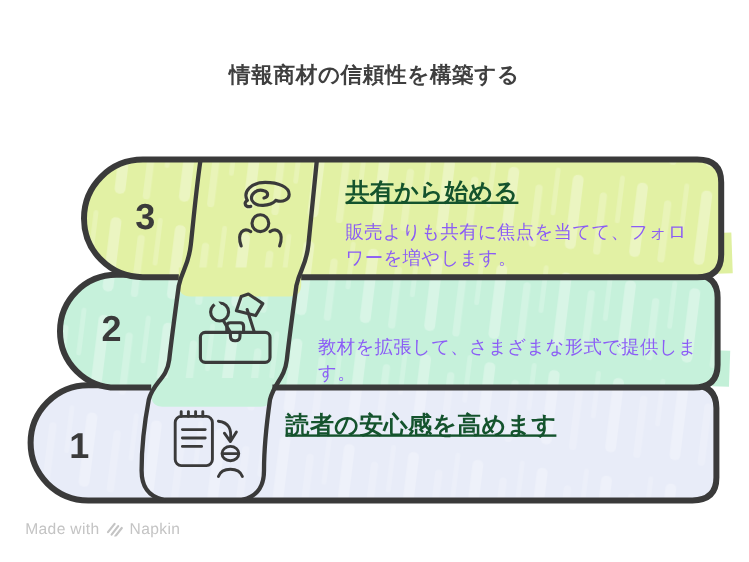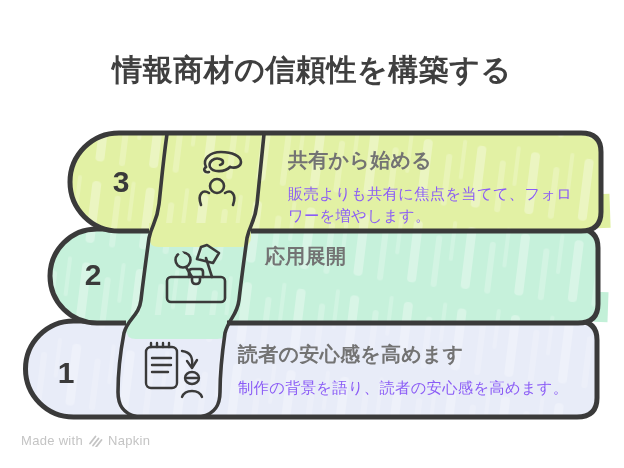--- a/index.html
+++ b/index.html
@@ -5,32 +5,32 @@
   html,body{margin:0;padding:0;}
   body{
     width:624px;height:468px;position:relative;overflow:hidden;
     background:#ffffff;
     font-family:"Liberation Sans","DejaVu Sans",sans-serif;
   }
   .stage{position:absolute;inset:0;width:624px;height:468px;}
   svg.art{position:absolute;left:0;top:0;}
   .page-title{
     position:absolute;left:0;top:50px;width:624px;text-align:center;
-    font-size:30px;font-weight:700;color:#3f3f3f;letter-spacing:.5px;
+    font-size:18px;font-weight:700;color:#3f3f3f;letter-spacing:.5px;
   }
   .step-number{
     position:absolute;width:52px;text-align:center;
     font-size:30px;font-weight:700;color:#3a3a3a;
   }
   .n3{left:95px;top:165px;}
   .n2{left:67px;top:258px;}
   .n1{left:40px;top:356px;}
   .step-heading{
-    position:absolute;font-size:20px;font-weight:700;color:#737373;
-    letter-spacing:.3px;white-space:nowrap;
+    position:absolute;font-size:20px;font-weight:700;color:#14532d;
+    letter-spacing:.3px;white-space:nowrap;text-decoration:underline;
   }
   .h3{left:288px;top:147px;}
   .h2{left:265px;top:243px;}
   .h1{left:238px;top:341px;}
   .step-desc{
     position:absolute;font-size:15.3px;color:#8b5cf6;line-height:21.5px;
     letter-spacing:.3px;
   }
   .d3{left:288px;top:183px;width:298px;}
   .d2{left:265px;top:279px;width:322px;}
@@ -126,24 +126,23 @@
 
   <div class="page-title">情報商材の信頼性を構築する</div>
 
   <div class="step-number n3">3</div>
   <div class="step-number n2">2</div>
   <div class="step-number n1">1</div>
 
   <div class="step-heading h3">共有から始める</div>
   <div class="step-desc d3">販売よりも共有に焦点を当てて、フォロワーを増やします。</div>
 
-  <div class="step-heading h2">応用展開</div>
+  <div class="step-desc d2">教材を拡張して、さまざまな形式で提供します。</div>
 
   <div class="step-heading h1">読者の安心感を高めます</div>
-  <div class="step-desc d1">制作の背景を語り、読者の安心感を高めます。</div>
 
   <div class="footer">
     <span>Made with</span>
     <svg width="15" height="13" viewBox="0 0 15 13">
       <g stroke="#c4c4c4" stroke-width="1.8" stroke-linecap="round" fill="none">
         <path d="M 2,9.5 L 7.5,2.5"></path>
         <path d="M 5,11.5 L 10.5,4.5"></path>
         <path d="M 8,13 L 13.5,6"></path>
       </g>
     </svg>

